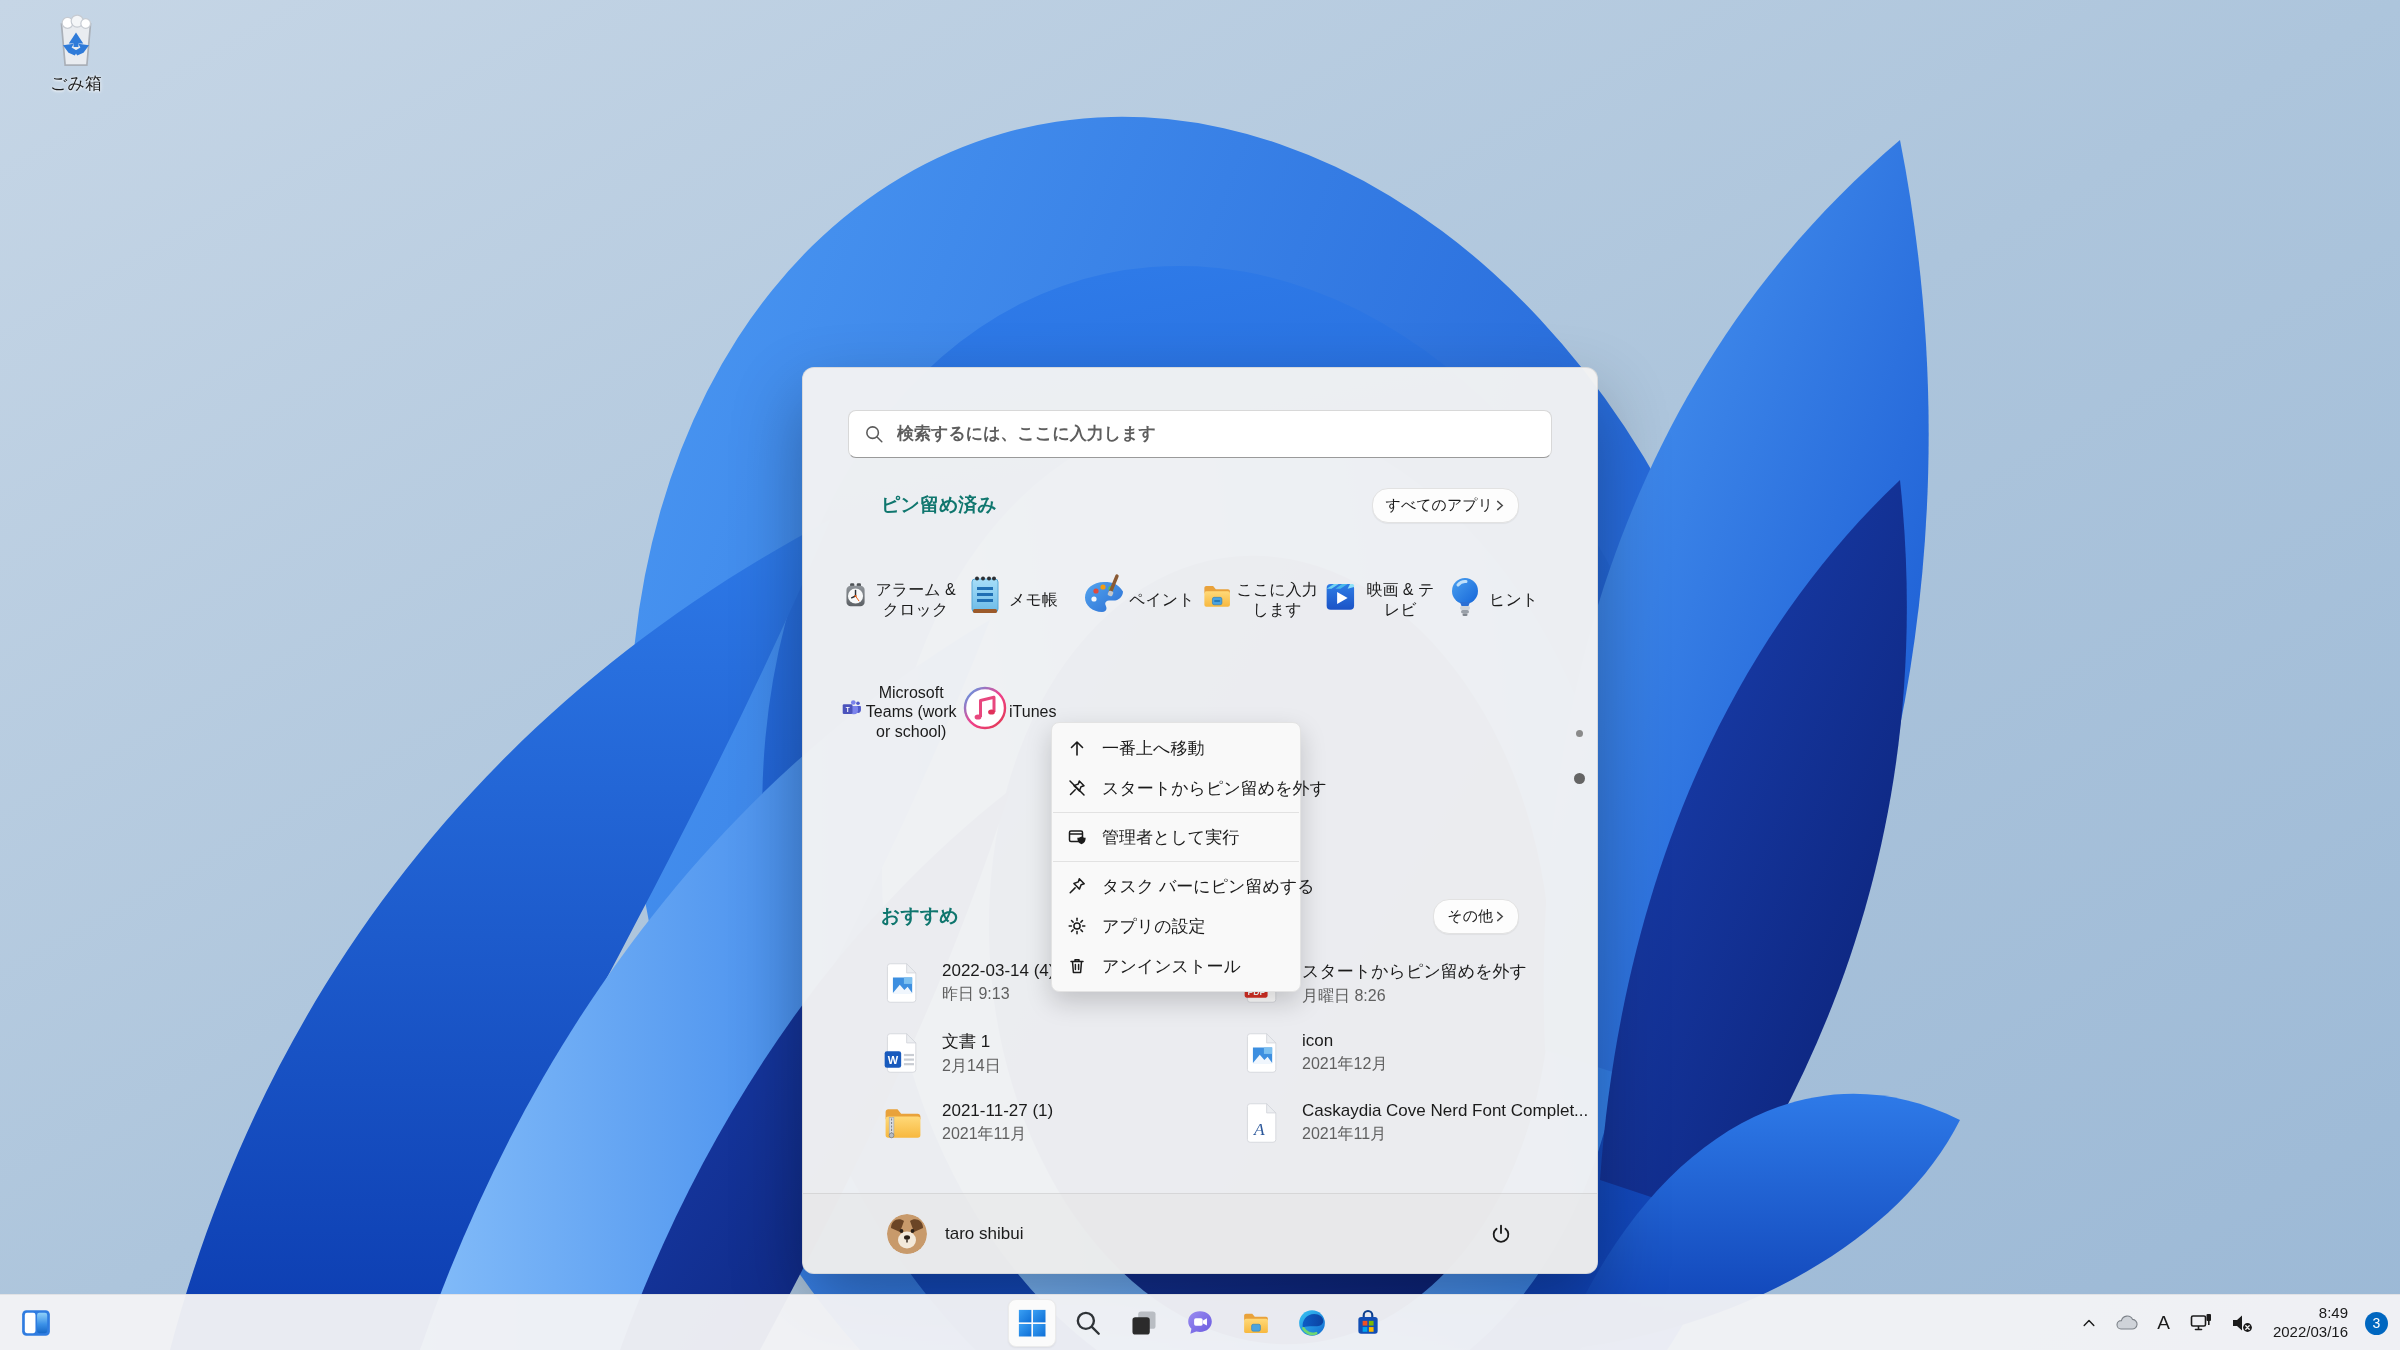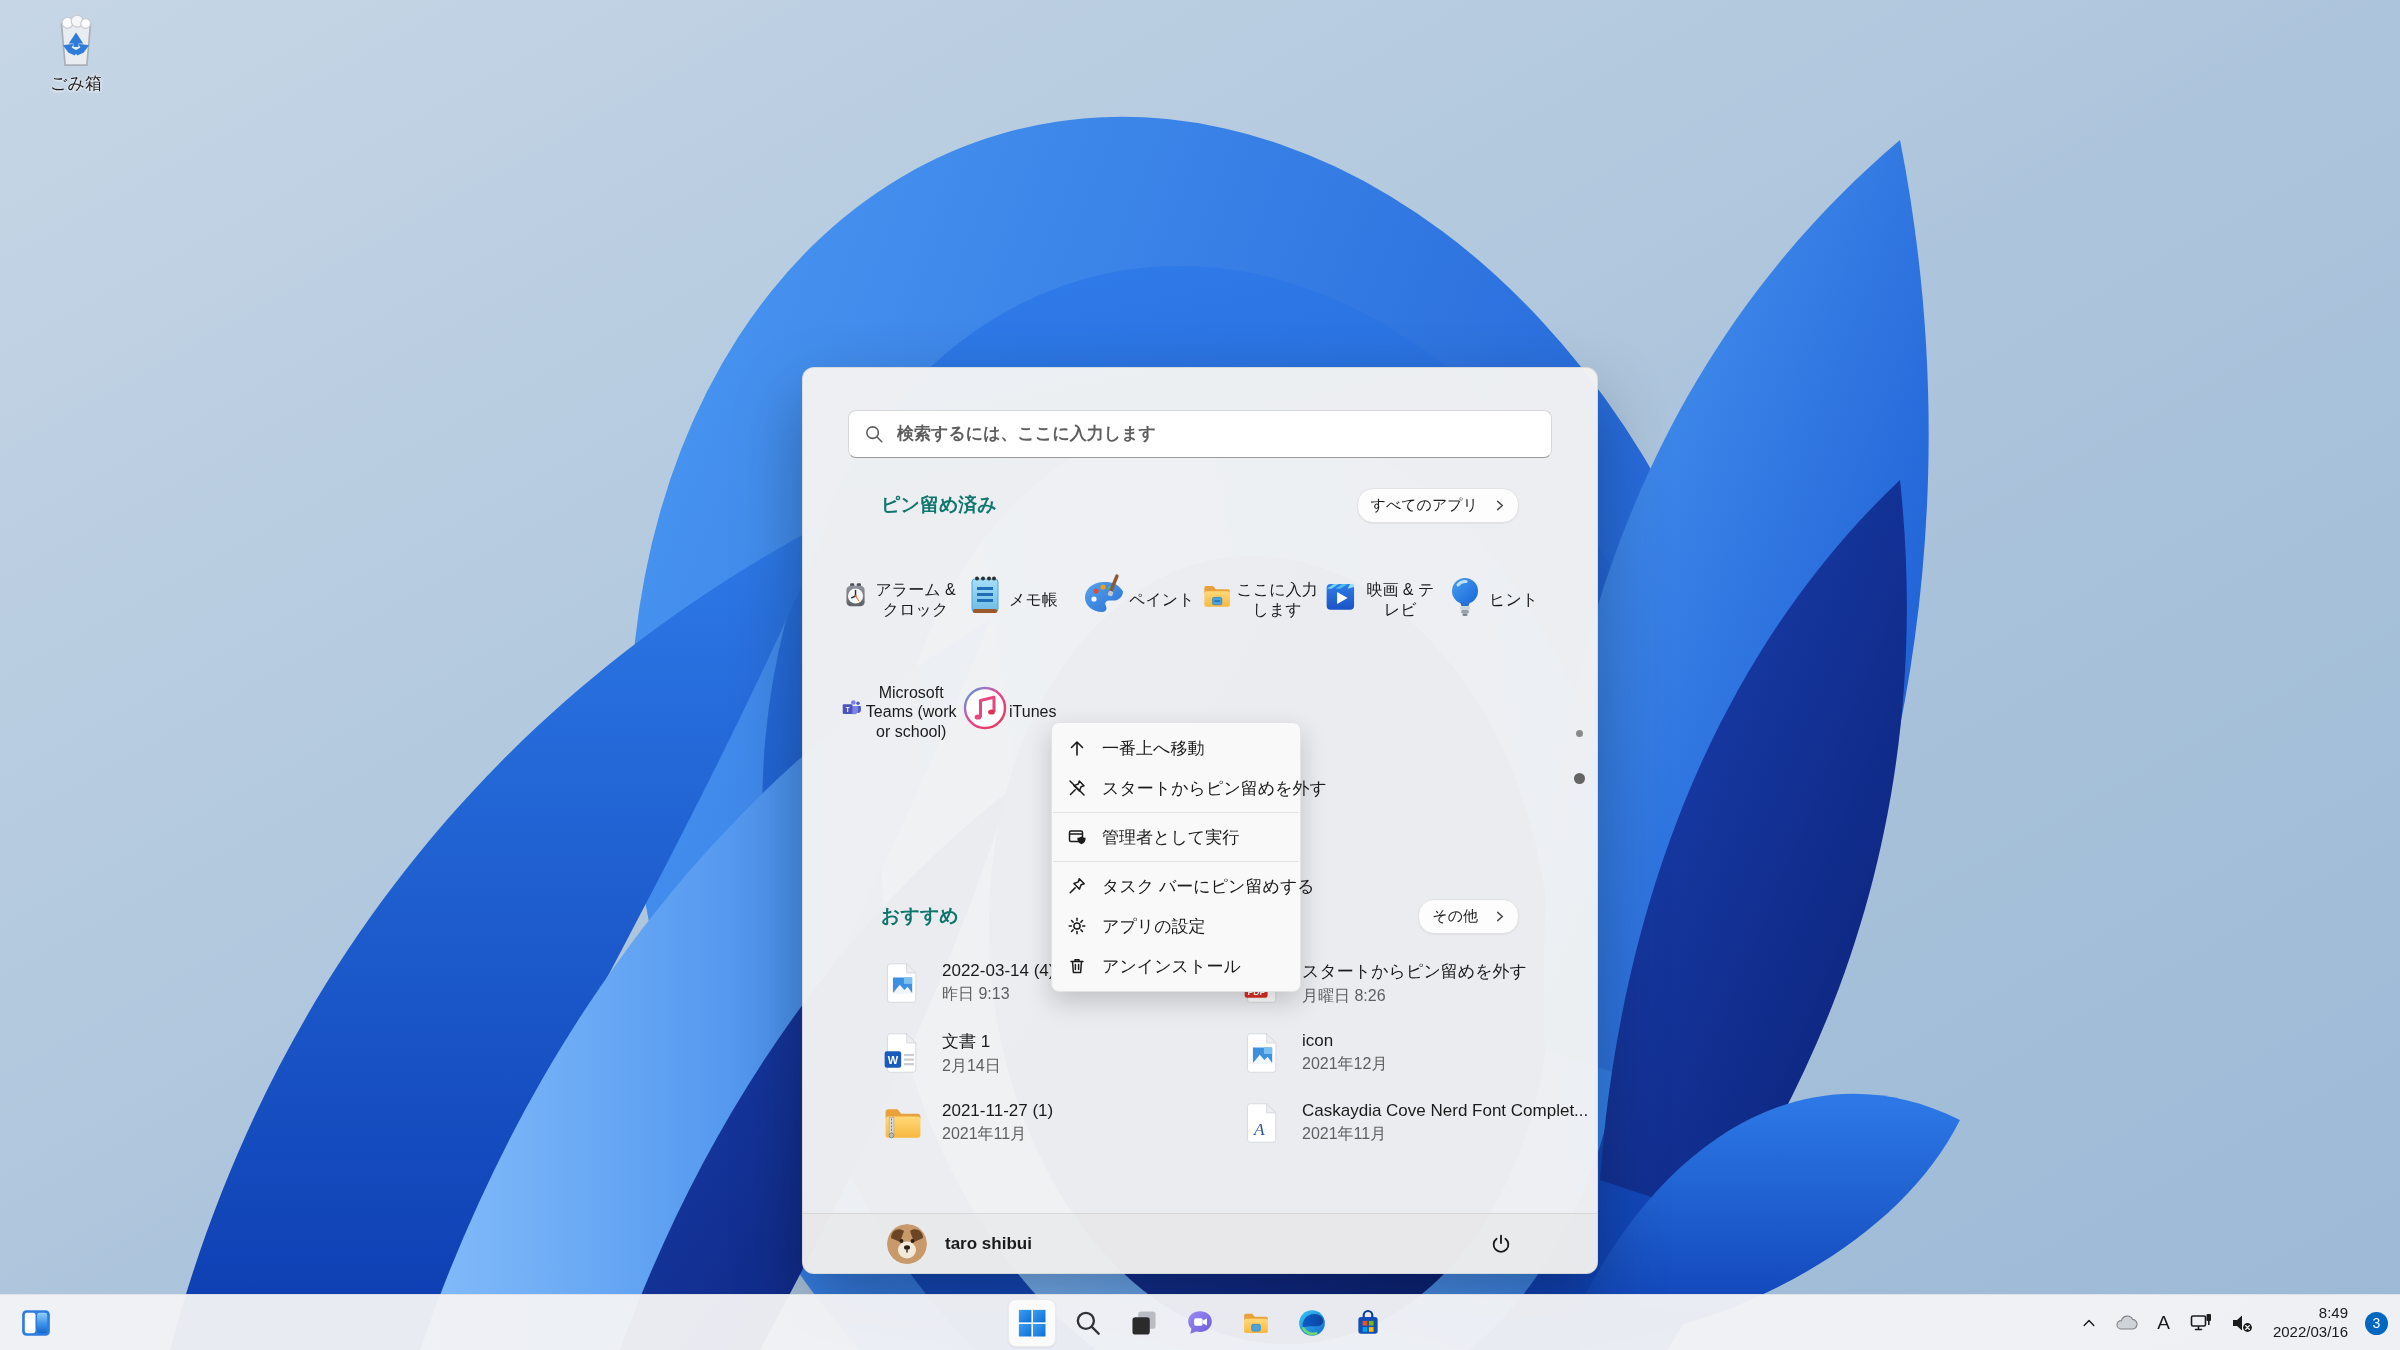--- a/index.html
+++ b/index.html
@@ -41,21 +41,21 @@
   }
   .sm-search input::placeholder { color:#5d5d5d; opacity:1; }
   .sm-search .mag { position:absolute; left:15px; top:13px; width:22px; height:22px; }
 
   .sm-sec-head {
     position:absolute; left:78px; right:78px; height:30px;
     display:flex; align-items:center; justify-content:space-between;
   }
   .sec-title { font-size:19px; font-weight:bold; color:#0f766e; }
   .pill-btn {
-    display:flex; align-items:center; gap:16px;
+    display:flex; align-items:center; gap:1px;
     background:#fdfdfd; border:1px solid #e2e2e2; border-radius:16px;
     padding:7px 13px; font-size:15px; color:#1a1a1a;
     box-shadow:0 1px 1px rgba(0,0,0,0.05); cursor:pointer;
   }
   .chev { width:11px; height:11px; }
 
   .apps-grid {
     position:absolute; left:38px; top:168px;
     display:grid; grid-template-columns:repeat(6,120px); grid-auto-rows:112px;
   }
@@ -73,27 +73,26 @@
   .rec-grid {
     position:absolute; left:70px; top:580px;
     display:grid; grid-template-columns:360px 360px; grid-auto-rows:70px;
   }
   .rec-item { display:flex; align-items:center; gap:17px; padding:0 8px; border-radius:6px; cursor:pointer; }
   .rec-icon { width:44px; height:44px; flex:0 0 44px; }
   .rec-title { font-size:17px; color:#1b1b1b; white-space:nowrap; }
   .rec-meta { font-size:16px; color:#5f5f5f; margin-top:3px; }
 
   .sm-user {
-    position:absolute; left:0; right:0; bottom:0; height:60px;
+    position:absolute; left:0; right:0; bottom:0; height:80px;
     border-top:1px solid rgba(0,0,0,0.08);
     background:rgba(230,230,230,0.55);
     border-radius:0 0 12px 12px;
     display:flex; align-items:center; justify-content:space-between;
     padding:0 74px;
-    font-weight:bold;
   }
   .user-chip { display:flex; align-items:center; gap:18px; cursor:pointer; padding:6px 10px; border-radius:6px; }
   .avatar { width:40px; height:40px; border-radius:50%; overflow:hidden; }
   .user-name { font-size:17px; color:#1b1b1b; }
   .power-btn { width:44px; height:44px; display:flex; align-items:center; justify-content:center; border-radius:6px; cursor:pointer; }
 
   
   .context-menu {
     position:absolute; left:1051px; top:722px; width:250px;
     background:#f9f9f9; border:1px solid #e3e3e3; border-radius:8px;

